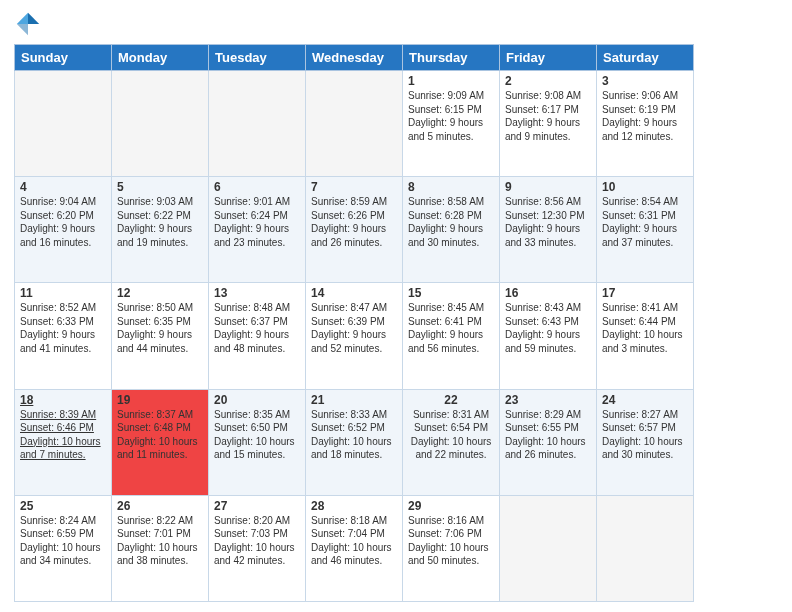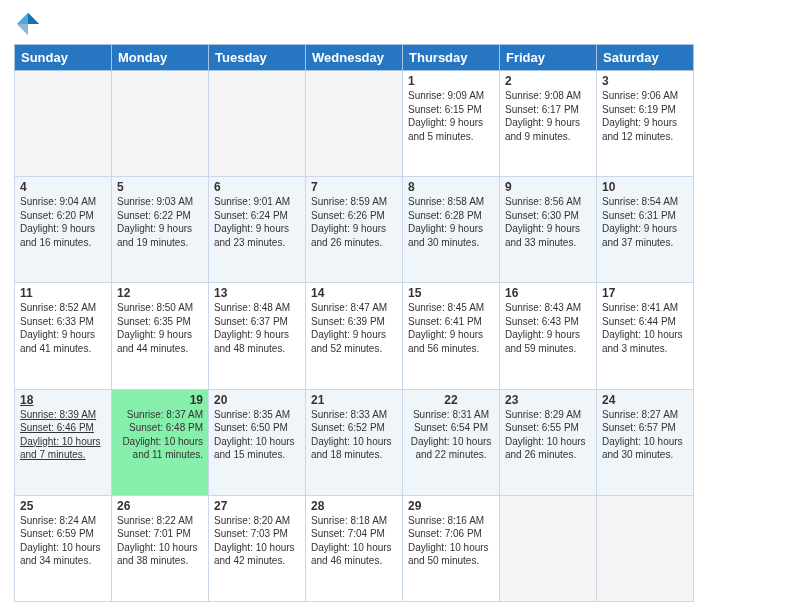--- a/index.html
+++ b/index.html
@@ -180,21 +180,21 @@
           <td style="background: rgb(240, 245, 250);">
             <span class="day-number">8</span>
             <div class="day-info">Sunrise: 8:58 AM
 Sunset: 6:28 PM
 Daylight: 9 hours
 and 30 minutes.</div>
           </td>
           <td style="background: rgb(240, 245, 250);">
             <span class="day-number">9</span>
             <div class="day-info">Sunrise: 8:56 AM
-Sunset: 6:30 PM
+Sunset: 12:30 PM
 Daylight: 9 hours
 and 33 minutes.</div>
           </td>
           <td style="background: rgb(240, 245, 250);">
             <span class="day-number">10</span>
             <div class="day-info">Sunrise: 8:54 AM
 Sunset: 6:31 PM
 Daylight: 9 hours
 and 37 minutes.</div>
           </td>
@@ -251,21 +251,21 @@
           </td>
         </tr>
         <tr>
           <td style="background: rgb(240, 245, 250); text-decoration: underline;">
             <span class="day-number">18</span>
             <div class="day-info">Sunrise: 8:39 AM
 Sunset: 6:46 PM
 Daylight: 10 hours
 and 7 minutes.</div>
           </td>
-          <td style="background: #86efac; text-align: right;">
+          <td style="background: #ef4444;">
             <span class="day-number">19</span>
             <div class="day-info">Sunrise: 8:37 AM
 Sunset: 6:48 PM
 Daylight: 10 hours
 and 11 minutes.</div>
           </td>
           <td style="background: rgb(240, 245, 250);">
             <span class="day-number">20</span>
             <div class="day-info">Sunrise: 8:35 AM
 Sunset: 6:50 PM

